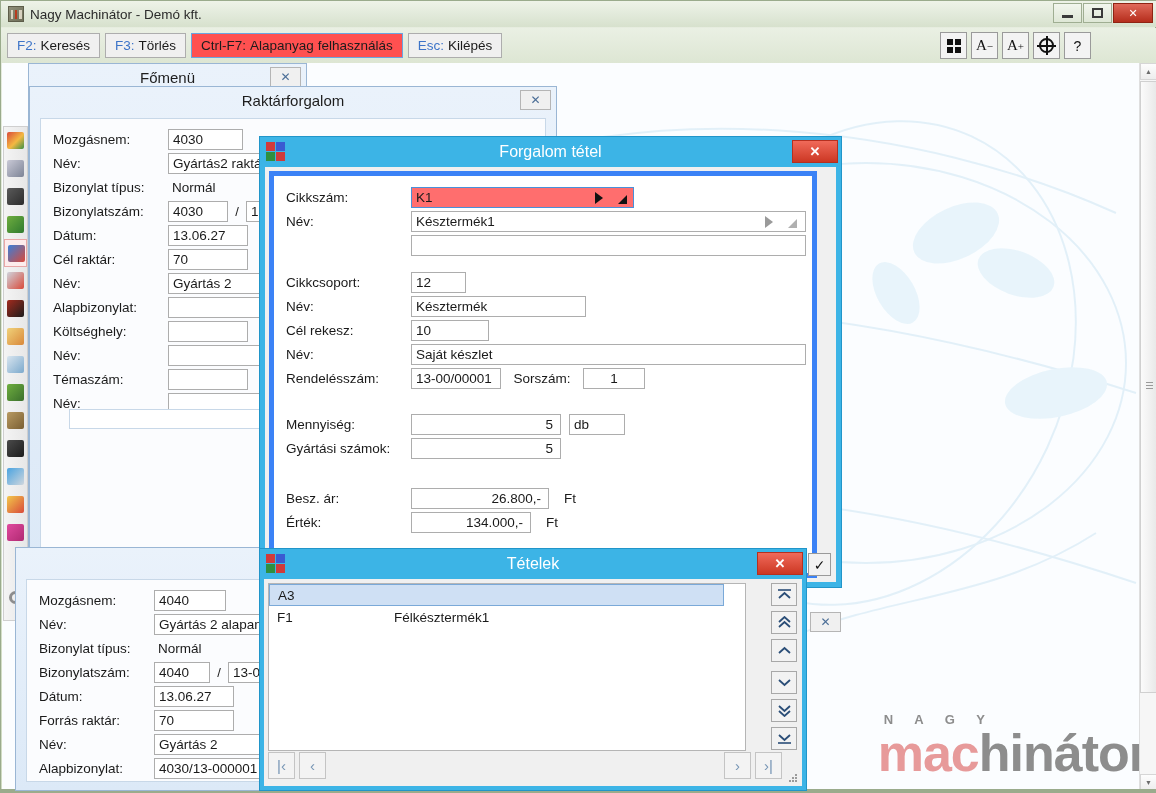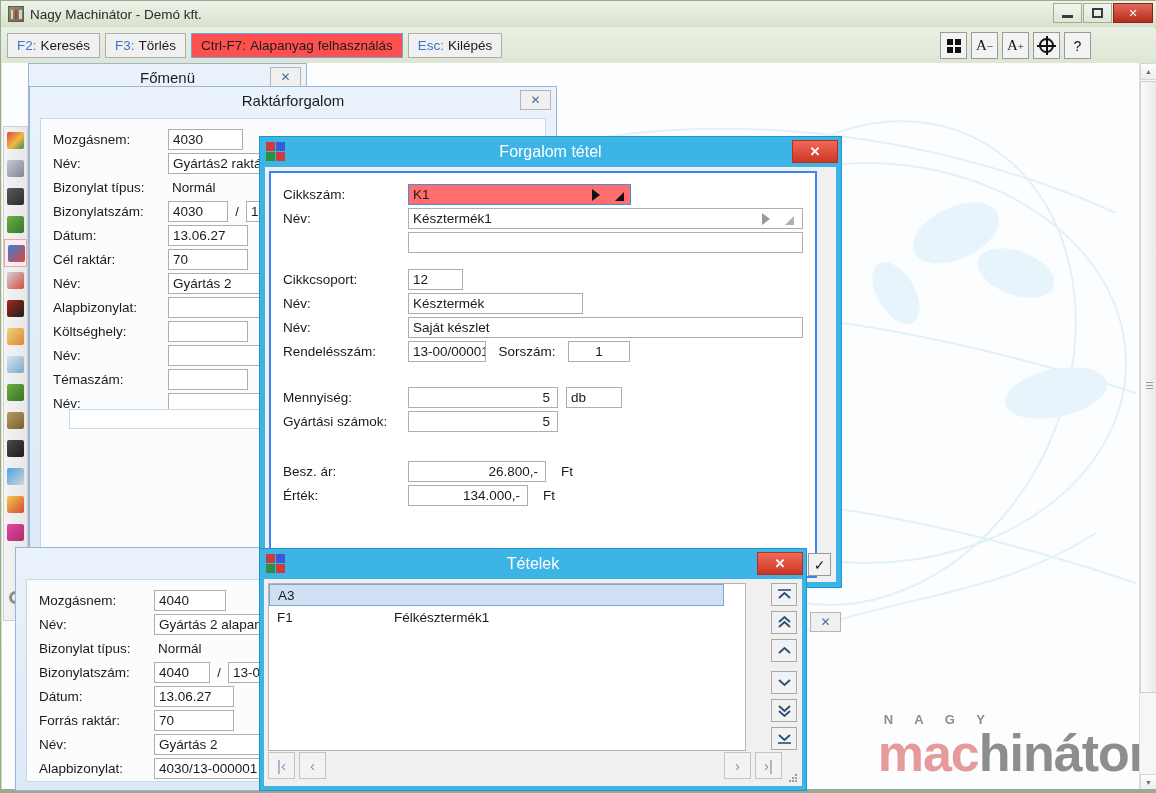--- a/index.html
+++ b/index.html
@@ -522,21 +522,21 @@
             <i class="a"></i>
             <i class="b"></i>
             <i class="c"></i>
             <i class="d"></i>
           </span>
         <span>Forgalom tétel</span>
         <div class="cap-close-red">✕</div>
       </div>
 
       <div class="win-body" style="position:absolute;left:5px;top:30px;right:5px;bottom:5px;background:#f0f0f0;">
-        <div style="position:absolute;left:4px;top:4px;width:548px;bottom:4px;background:#fff;border:2px solid #3b82f6;padding:9px 0 0 12px;">
+        <div style="position:absolute;left:4px;top:4px;width:548px;bottom:4px;background:#fff;border:5px solid #3b82f6;padding:9px 0 0 12px;">
 
           <div class="frow">
             <div class="flabel" style="width:125px">Cikkszám:</div>
             <div class="finput red" style="width:223px;position:relative">
               <span>K1</span>
               <span class="combo-arrow" style="position:absolute;right:30px;top:4px"></span>
               <span class="corner-tri" style="position:absolute;right:6px;top:7px"></span>
             </div>
           </div>
 
@@ -558,26 +558,30 @@
 
           <div class="frow">
             <div class="flabel" style="width:125px">Cikkcsoport:</div>
             <div class="finput" style="width:55px">12</div>
           </div>
           <div class="frow">
             <div class="flabel" style="width:125px">Név:</div>
             <div class="finput" style="width:175px">Késztermék</div>
           </div>
           <div class="frow">
+            <div class="flabel" style="width:125px">Cél rekesz:</div>
+            <div class="finput" style="width:78px">10</div>
+          </div>
+          <div class="frow">
             <div class="flabel" style="width:125px">Név:</div>
             <div class="finput" style="width:395px">Saját készlet</div>
           </div>
           <div class="frow">
             <div class="flabel" style="width:125px">Rendelésszám:</div>
-            <div class="finput" style="width:78px">13-00/00001</div>
+            <div class="finput" style="width:90px">13-00/00001</div>
             <div class="flabel" style="width:82px;text-align:center">Sorszám:</div>
             <div class="finput center" style="width:62px">1</div>
           </div>
 
           <div style="height:22px"></div>
 
           <div class="frow">
             <div class="flabel" style="width:125px">Mennyiség:</div>
             <div class="finput num" style="width:150px">5</div>
             <div class="finput" style="width:56px;margin-left:8px">db</div>

